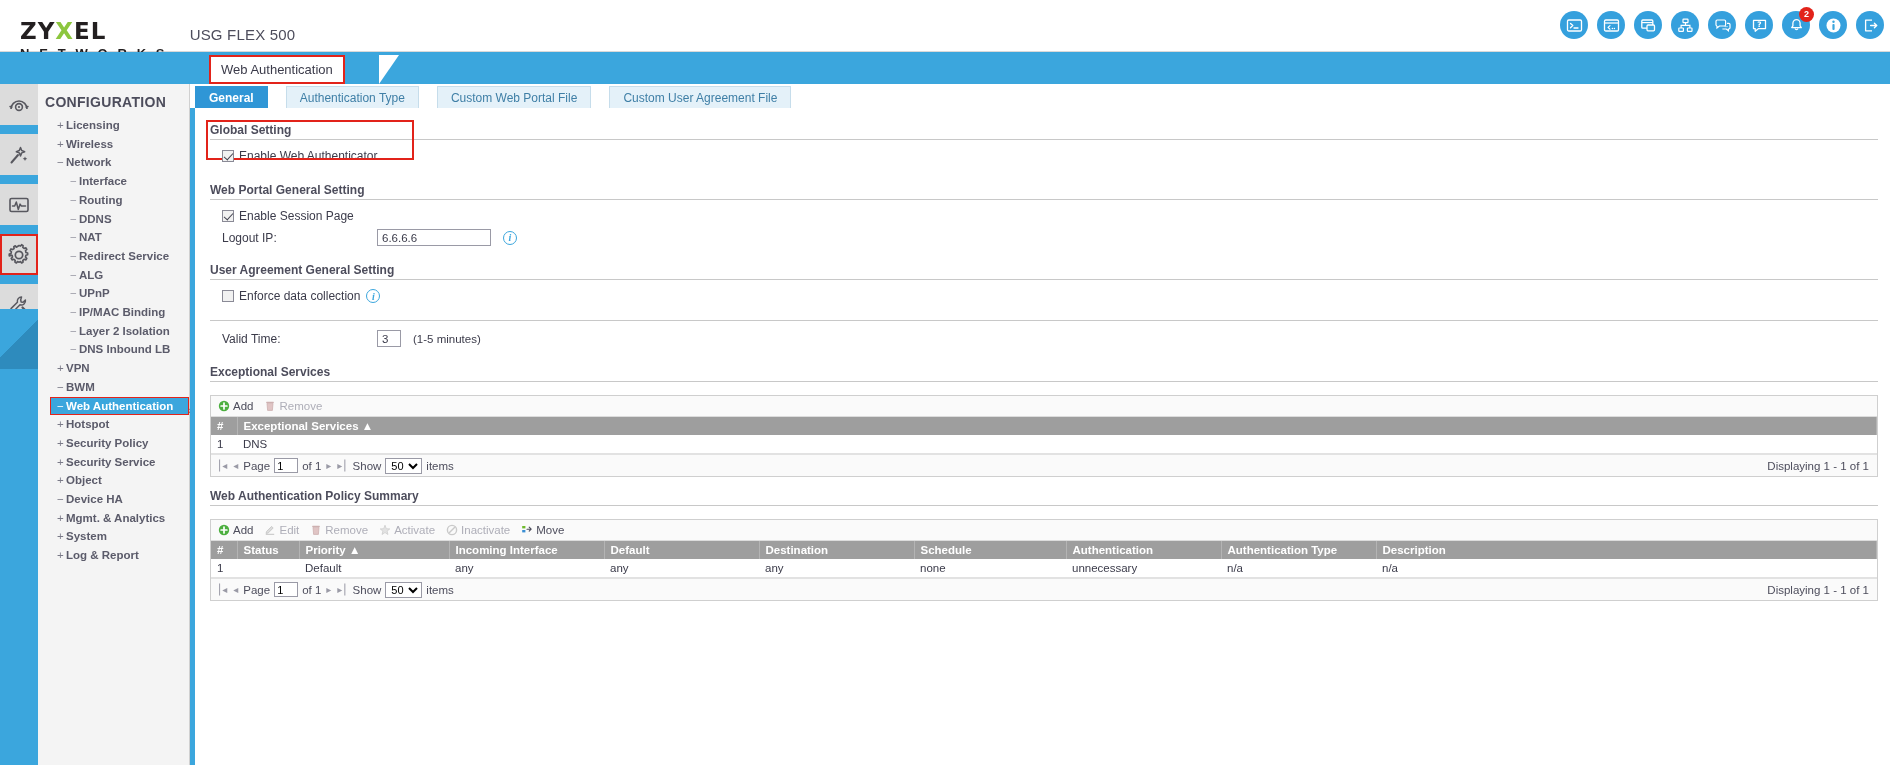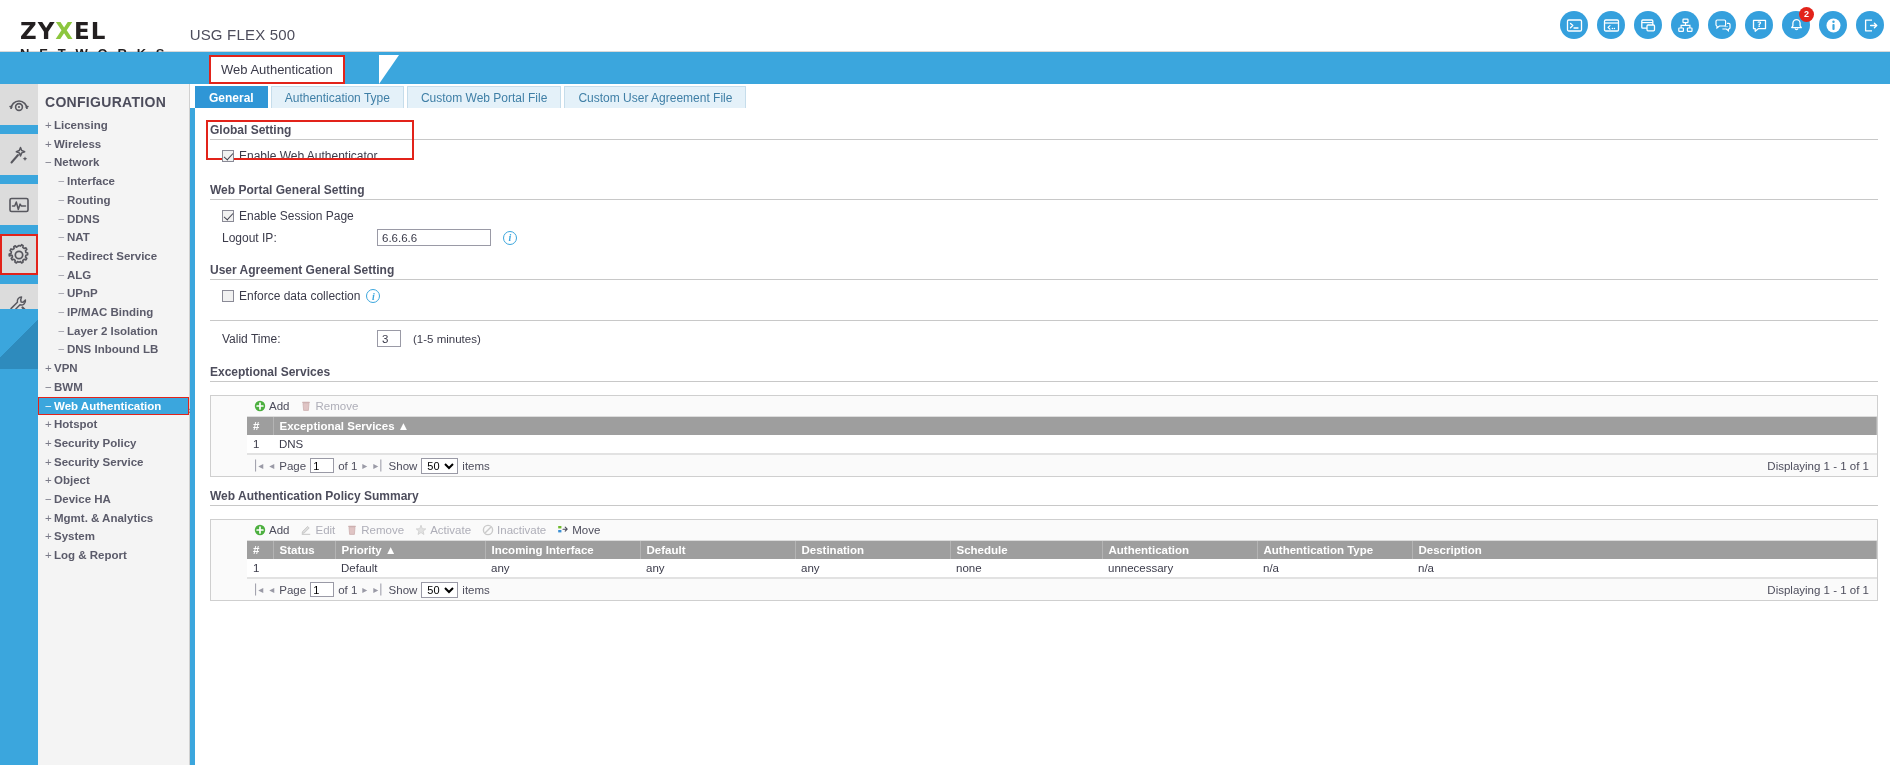--- a/index.html
+++ b/index.html
@@ -42,40 +42,40 @@
   .rail-btn.sel { outline:2px solid #e2231a; outline-offset:-2px; }
   #rail-fold { position:absolute; left:0; top:225px; width:38px; height:60px;
                background:linear-gradient(135deg,#3ba6dd 50%, #2e8bbd 50%); }
 
   
   #sidebar { position:absolute; left:38px; top:0; width:152px; height:100%;
              background:#f4f4f4; border-right:1px solid #d0d0d0; padding-top:6px; }
   #cfg-title { font-size:14px; font-weight:bold; color:#4d4d5c; padding:4px 0 6px 7px; letter-spacing:.3px; }
   .nav { list-style:none; margin:0; padding:0; }
   .nav li { position:relative; font-size:11.5px; color:#5b5b6a; line-height:18.7px;
-            padding-left:7px; cursor:pointer; white-space:nowrap; font-weight:bold; }
+            padding-left:7px; cursor:pointer; white-space:nowrap; font-weight:bold;margin-left:12px; }
   .nav li.child { padding-left:20px; font-weight:bold; }
   .nav li .tw { display:inline-block; width:9px; color:#7a7a88; font-weight:normal; }
   .nav li.child .tw { color:#9a9aa6; }
   .nav li.active { background:#3ba6dd; color:#fff; outline:1.5px solid #e2231a; outline-offset:-1px; z-index:3; }
   .nav li.active .tw { color:#fff; }
   #collapse-arrow { position:absolute; right:-6px; top:318px; width:12px; height:17px;
                     color:#6d6d78; font-size:11px; line-height:17px; text-align:center; cursor:pointer; }
 
   
   #content { position:absolute; left:190px; top:0; right:0; height:100%; background:#fff; }
   #page-tab { position:absolute; left:19px; top:-29px; height:29px; background:#fff;
               padding:0 10px; display:flex; align-items:center; font-size:13px; color:#3b3b4a;
               border:2px solid #e2231a; z-index:4; }
   #tab-skew { position:absolute; left:189px; top:-29px; width:0; height:0;
               border-left:20px solid #fff; border-bottom:29px solid transparent; z-index:3; }
 
   #tabrow { display:flex; height:22px; margin-top:2px; padding-left:5px; }
   .ctab { height:22px; padding:0 13px; display:flex; align-items:center; justify-content:center;
-          font-size:12px; color:#3f7fa6; background:#e4f1f9; margin-right:3px;
+          font-size:12px; color:#3f7fa6; background:#e4f1f9; margin-right:18px;
           border:1px solid #c6ddeb; border-bottom:none; cursor:pointer; }
   .ctab.active { background:#2f96d6; color:#fff; border-color:#2f96d6; font-weight:bold; }
 
   #panel { position:absolute; left:0; top:24px; right:0; bottom:0; overflow:hidden;
            border-left:5px solid #3ba6dd; padding:11px 12px 0 15px; background:#fff; }
 
   .sect { margin-top:9px; }
   .sect-hd { font-size:12px; font-weight:bold; color:#4d4d5c; padding-bottom:2px; }
   .sect-rule { border-bottom:1px solid #c8c8c8; margin-bottom:6px; }
   .redbox { position:absolute; border:2px solid #e2231a; pointer-events:none; }
@@ -91,21 +91,21 @@
   .flabel { width:155px; font-size:12px; color:#3b3b4a; }
   .finput { height:17px; border:1px solid #9a9aa6; background:#fff; font-size:11.5px;
             color:#3b3b4a; padding:0 4px; font-family:"Liberation Sans", sans-serif; outline:none; }
   .fhint { margin-left:12px; font-size:11.5px; color:#3b3b4a; }
   .infoic { margin-left:12px; width:14px; height:14px; border-radius:50%;
             border:1.4px solid #3ba6dd; color:#3ba6dd; font-size:10px; font-weight:bold;
             font-style:italic; display:inline-flex; align-items:center; justify-content:center;
             cursor:pointer; font-family:"Liberation Serif", serif; flex:none; }
 
   
-  .tbl-wrap { border:1px solid #cfcfcf; background:#fafafa; margin-top:13px;padding-left:36px; }
+  .tbl-wrap { border:1px solid #cfcfcf; background:#fafafa; margin-top:13px; }
   .tbar { display:flex; align-items:center; height:21px; padding-left:5px; gap:3px;
           background:#fafafa; border-bottom:1px solid #dcdcdc; }
   .tbtn { display:flex; align-items:center; gap:3px; font-size:11.5px; color:#4d4d5c;
           padding:0 6px 0 2px; cursor:pointer; }
   .tbtn.dis { color:#aeaeb8; cursor:default; }
   .tbl { width:100%; border-collapse:collapse; }
   .tbl thead th { background:#9e9e9e; color:#fff; font-size:11.5px; font-weight:bold;
                   text-align:left; padding:3px 6px; border-right:1px solid #b4b4b4; white-space:nowrap; }
   .tbl tbody td { font-size:11.5px; color:#3b3b4a; padding:3px 6px; background:#fff;
                   border-bottom:1px solid #e2e2e2; white-space:nowrap; }

